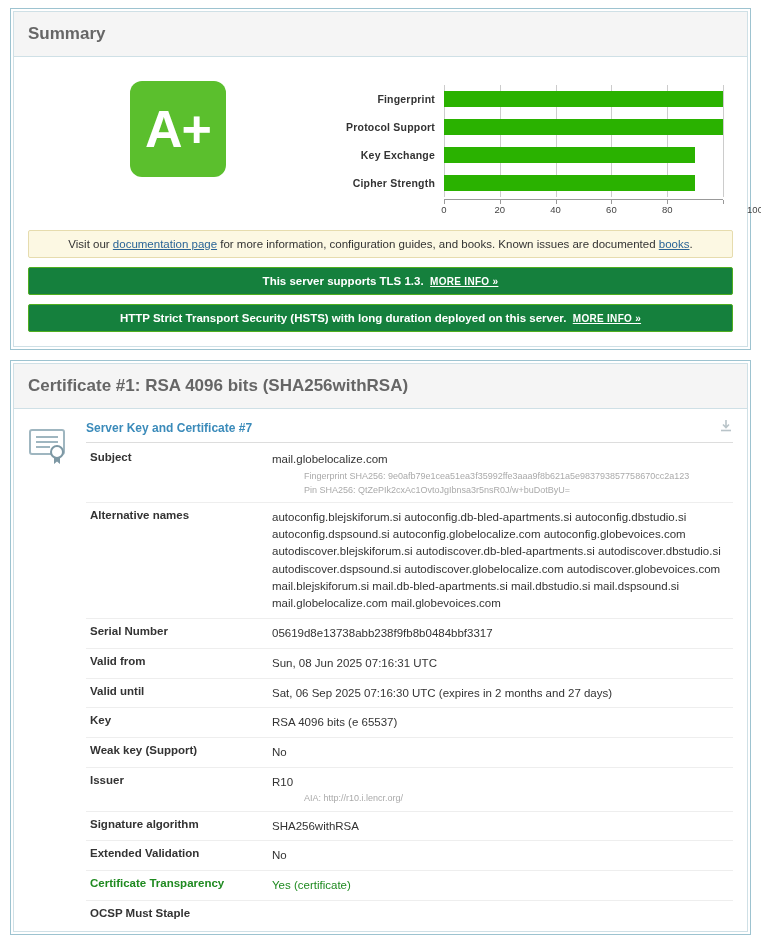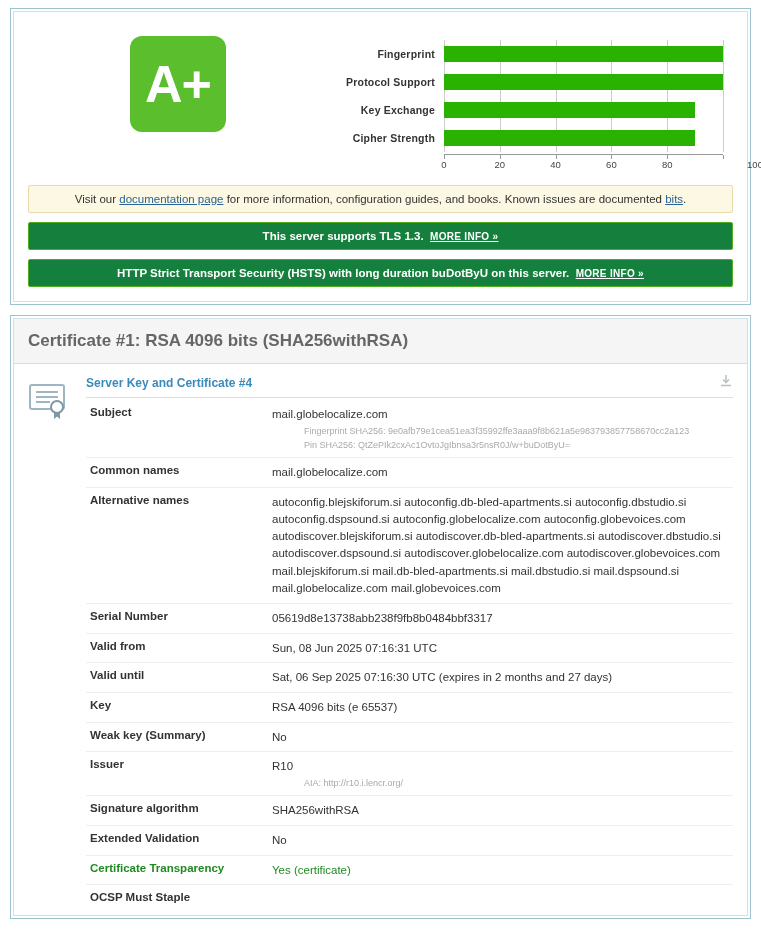--- a/index.html
+++ b/index.html
@@ -225,20 +225,23 @@
     padding-left: 32px;
   }
   .v-main { line-height: 1.45; }
   .wrapval { line-height: 1.5; word-break: break-word; }
 </style>
 </head>
 <body>
 
 <div class="panel">
   <div class="panel-inner">
+    <div class="panel-header">
+      <h2>Summary</h2>
+    </div>
     <div class="panel-body">
 
       <div class="summary-top">
 
         <div class="rating-block">
           <div class="grade-box">
             <span class="grade-text">A+</span>
           </div>
         </div>
 
@@ -316,29 +319,29 @@
                 <span class="ticklabel" style="left: 80%;">80</span>
                 <span class="tick" style="left: 100%;"></span>
                 <span class="ticklabel" style="left: 100%; margin-left: 32px;">100</span>
               </div>
           </div>
         </div>
 
       </div>
 
       <div class="notice info">
-        <span>Visit our </span><a href="#">documentation page</a><span> for more information, configuration guides, and books. Known issues are documented </span><a href="#">bits</a><span>.</span>
+        <span>Visit our </span><a href="#">documentation page</a><span> for more information, configuration guides, and books. Known issues are documented </span><a href="#">books</a><span>.</span>
       </div>
 
       <div class="notice good">
         <span>This server supports TLS 1.3.</span>&nbsp;&nbsp;<a href="#">MORE INFO »</a>
       </div>
 
       <div class="notice good">
-        <span>HTTP Strict Transport Security (HSTS) with long duration buDotByU on this server.</span>&nbsp;&nbsp;<a href="#">MORE INFO »</a>
+        <span>HTTP Strict Transport Security (HSTS) with long duration deployed on this server.</span>&nbsp;&nbsp;<a href="#">MORE INFO »</a>
       </div>
 
     </div>
   </div>
 </div>
 
 <div class="panel">
   <div class="panel-inner">
     <div class="panel-header">
       <h2>Certificate #1: RSA 4096 bits (SHA256withRSA)</h2>
@@ -351,61 +354,57 @@
           <line x1="8" y1="12" x2="30" y2="12" stroke="#9fb6c0" stroke-width="2"></line>
           <line x1="8" y1="17" x2="30" y2="17" stroke="#9fb6c0" stroke-width="2"></line>
           <line x1="8" y1="22" x2="22" y2="22" stroke="#9fb6c0" stroke-width="2"></line>
           <circle cx="29" cy="27" r="6" fill="#ffffff" stroke="#7d98a4" stroke-width="2"></circle>
           <path d="M26 32 L26 39 L29 36.5 L32 39 L32 32 Z" fill="#7d98a4"></path>
         </svg>
       </div>
 
       <div class="cert-main">
         <div class="cert-subhead">
-          <span class="cert-subhead-title">Server Key and Certificate #4</span>
+          <span class="cert-subhead-title">Server Key and Certificate #7</span>
           <span>
             <svg width="14" height="14" viewBox="0 0 14 14">
               <path d="M7 1 L7 8 M4 5.5 L7 8.5 L10 5.5" fill="none" stroke="#b9c4c9" stroke-width="1.6"></path>
               <line x1="2" y1="11.5" x2="12" y2="11.5" stroke="#b9c4c9" stroke-width="1.6"></line>
             </svg>
           </span>
         </div>
 
         <table class="cert-table">
           <tbody id="cert-rows">
               <tr>
                 <td class="k">Subject</td>
                 <td class="v"><span class="v-main">mail.globelocalize.com</span><span class="sub">Fingerprint SHA256: 9e0afb79e1cea51ea3f35992ffe3aaa9f8b621a5e983793857758670cc2a123</span><span class="sub">Pin SHA256: QtZePIk2cxAc1OvtoJgIbnsa3r5nsR0J/w+buDotByU=</span></td>
               </tr>
               <tr>
-                <td class="k">Common names</td>
-                <td class="v"><span class="v-main">mail.globelocalize.com</span></td>
-              </tr>
-              <tr>
                 <td class="k">Alternative names</td>
                 <td class="v"><span class="wrapval">autoconfig.blejskiforum.si autoconfig.db-bled-apartments.si autoconfig.dbstudio.si autoconfig.dspsound.si autoconfig.globelocalize.com autoconfig.globevoices.com autodiscover.blejskiforum.si autodiscover.db-bled-apartments.si autodiscover.dbstudio.si autodiscover.dspsound.si autodiscover.globelocalize.com autodiscover.globevoices.com mail.blejskiforum.si mail.db-bled-apartments.si mail.dbstudio.si mail.dspsound.si mail.globelocalize.com mail.globevoices.com</span></td>
               </tr>
               <tr>
                 <td class="k">Serial Number</td>
                 <td class="v"><span class="v-main">05619d8e13738abb238f9fb8b0484bbf3317</span></td>
               </tr>
               <tr>
                 <td class="k">Valid from</td>
                 <td class="v"><span class="v-main">Sun, 08 Jun 2025 07:16:31 UTC</span></td>
               </tr>
               <tr>
                 <td class="k">Valid until</td>
                 <td class="v"><span class="v-main">Sat, 06 Sep 2025 07:16:30 UTC (expires in 2 months and 27 days)</span></td>
               </tr>
               <tr>
                 <td class="k">Key</td>
                 <td class="v"><span class="v-main">RSA 4096 bits (e 65537)</span></td>
               </tr>
               <tr>
-                <td class="k">Weak key (Summary)</td>
+                <td class="k">Weak key (Support)</td>
                 <td class="v"><span class="v-main">No</span></td>
               </tr>
               <tr>
                 <td class="k">Issuer</td>
                 <td class="v"><span class="v-main">R10</span><span class="sub">AIA: http://r10.i.lencr.org/</span></td>
               </tr>
               <tr>
                 <td class="k">Signature algorithm</td>
                 <td class="v"><span class="v-main">SHA256withRSA</span></td>
               </tr>

